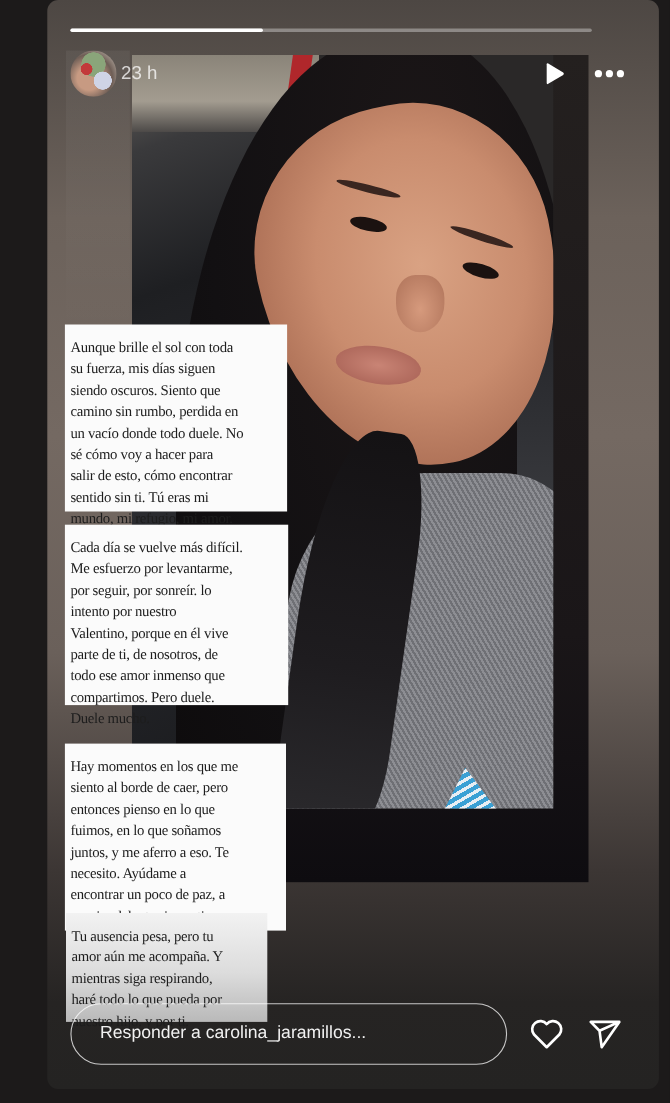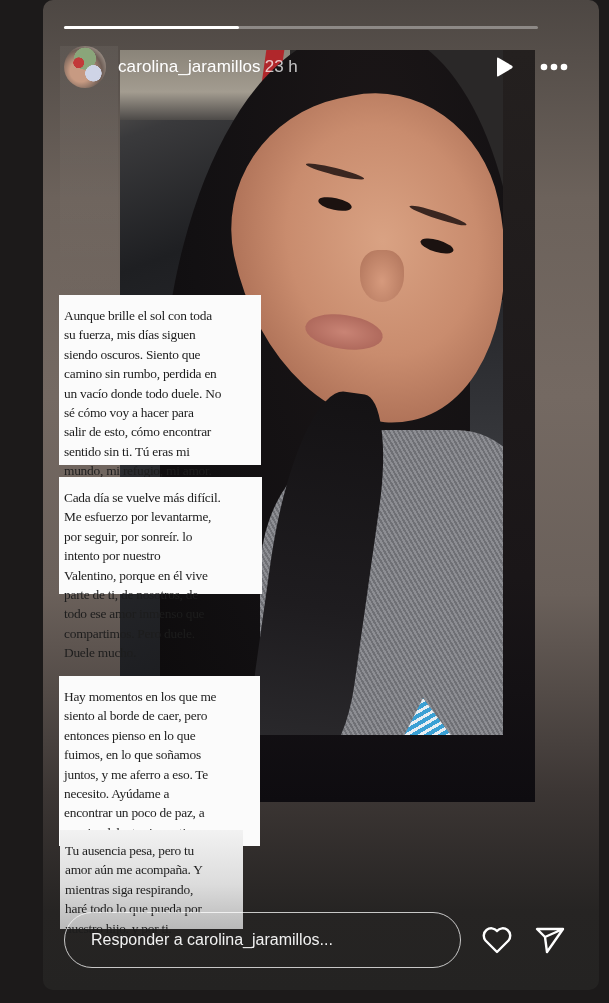--- a/index.html
+++ b/index.html
@@ -109,21 +109,21 @@
   .more-btn { width: 30px; height: 22px; display:flex; align-items:center; justify-content:center; margin-right: 12px; }
 
   .textbox {
     position: absolute; background: #fbfbfb; color: #1d1d1d;
     font-family: Liberation Serif, serif;
     font-size: 13.4px; line-height: 19.4px;
     padding: 11px 5px 6px 5px; box-sizing: border-box;
     white-space: pre-line; letter-spacing: -0.25px;
   }
   .tb1 { left: 16px; top: 295px; width: 202px; height: 170px; }
-  .tb2 { left: 16px; top: 477px; width: 203px; height: 117px; }
+  .tb2 { left: 16px; top: 477px; width: 203px; height: 164px; }
   .tb3 { left: 16px; top: 652px; width: 201px; height: 170px; margin-top: 24px; }
   .tb4 { left: 17px; top: 830px; width: 183px; height: 99px;
          background: linear-gradient(180deg, #f2f2f2 0%, #dcdcdc 55%, #b9b9b9 100%); }
 
   .reply-row {
     position: absolute; left: 21px; top: 911px; width: 520px; height: 58px;
     display: flex; align-items: center;
   }
   .reply-input {
     width: 397px; height: 56px; box-sizing: border-box;
@@ -161,21 +161,20 @@
     <div class="eye" style="left:300px;top:190px;transform:rotate(16deg);"></div>
     <div class="nose"></div>
     <div class="lips"></div>
     <div class="sweater"></div>
     <div class="hairfront"></div>
     <div class="stripes"></div>
   </div>
 
   <div class="header">
     <div class="avatar"></div>
-    <span class="username">carolina_jaramillos</span>
     <span class="time">23 h</span>
     <span class="spacer"></span>
     <div class="play-btn">
       <svg width="20" height="22" viewBox="0 0 20 22">
         <path d="M3 2.5 Q3 1 4.4 1.8 L18 9.8 Q19.3 11 18 12.2 L4.4 20.2 Q3 21 3 19.5 Z" fill="#fff"></path>
       </svg>
     </div>
     <div class="more-btn">
       <svg width="28" height="8" viewBox="0 0 28 8">
         <circle cx="4" cy="4" r="3.3" fill="#fff"></circle>

